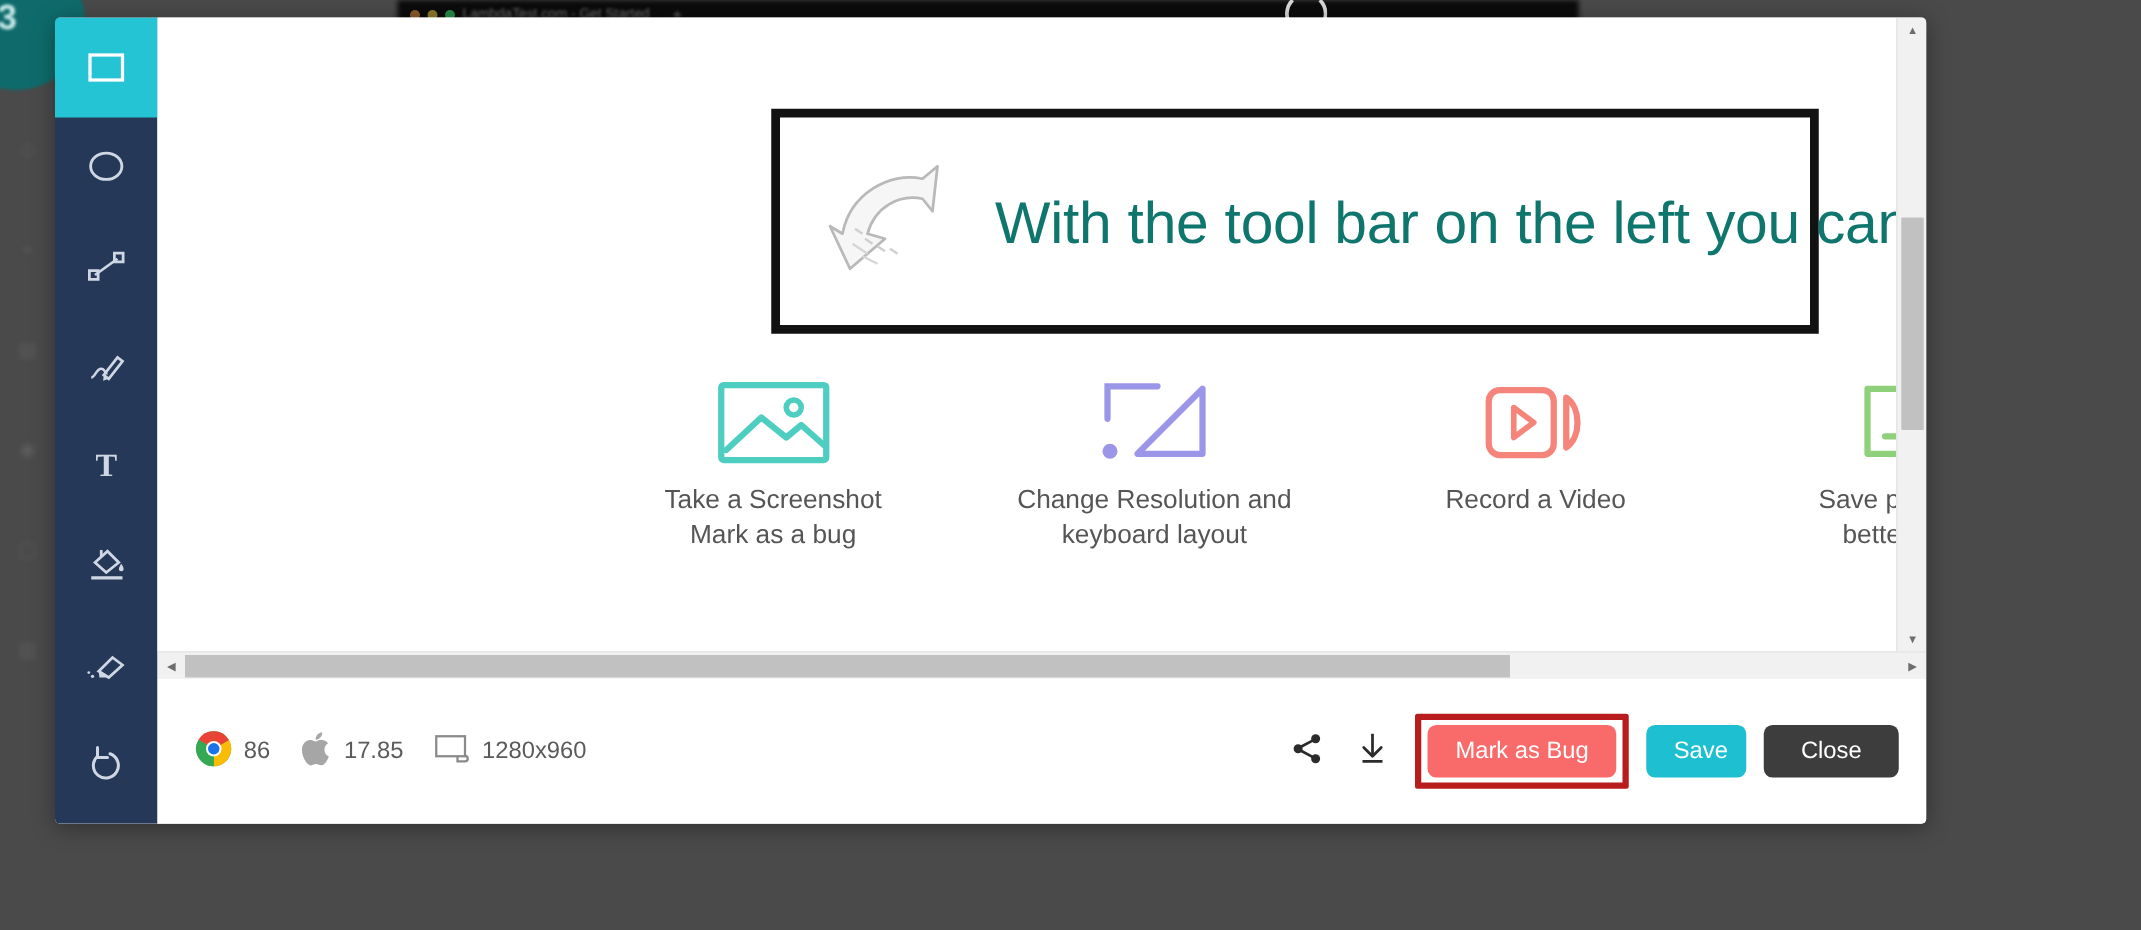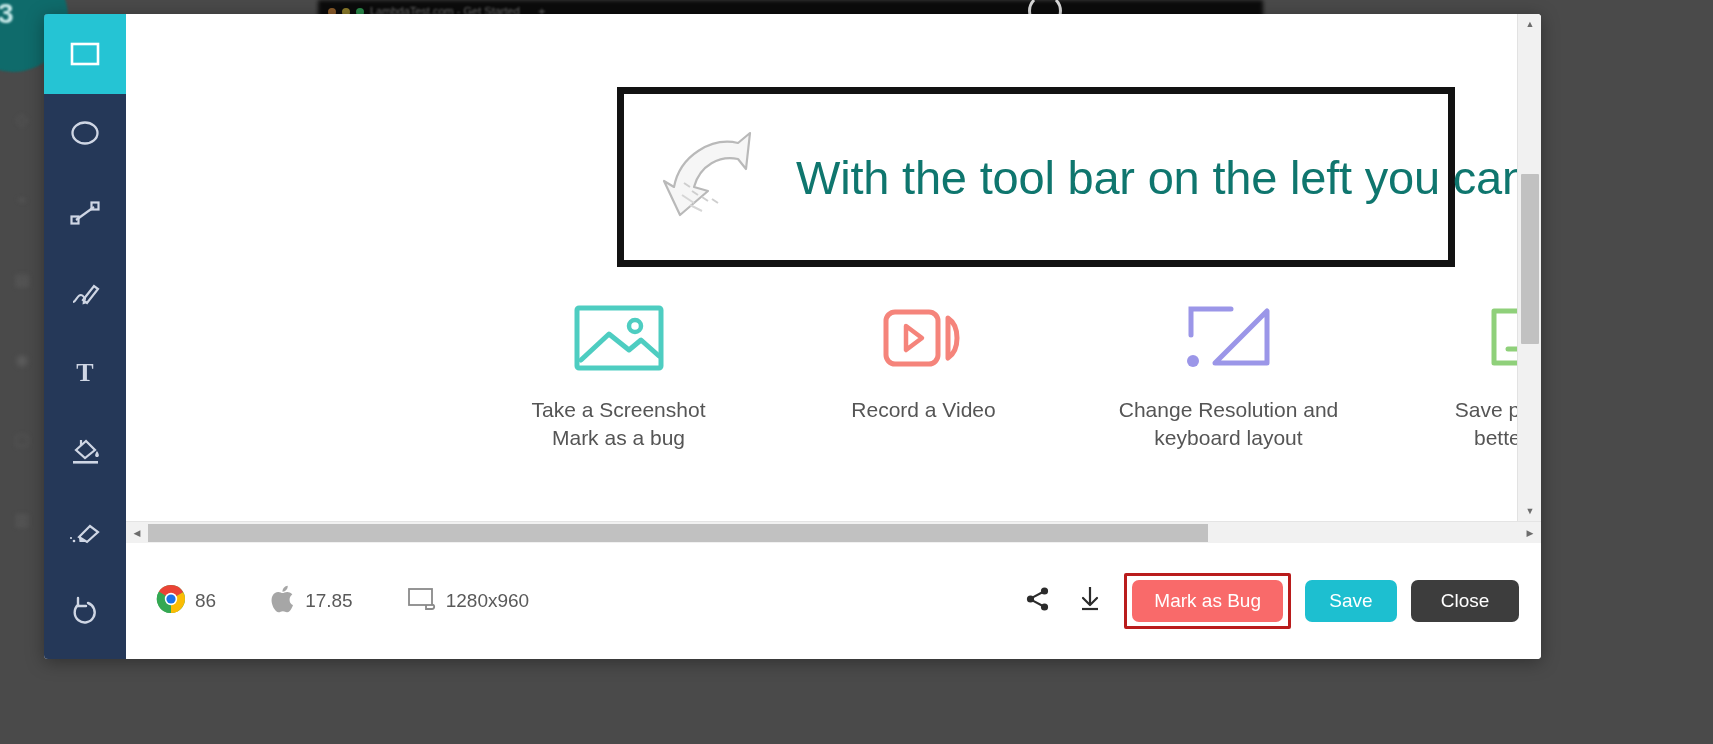--- a/index.html
+++ b/index.html
@@ -117,21 +117,21 @@
   }
 
   
   #features {
     position:absolute; left:340px; top:278px; width:1360px;
     display:flex;
   }
   .feature { width:305px; text-align:center; flex:0 0 305px; }
   .feature .ficon { height:92px; display:flex; align-items:center; justify-content:center; }
   .feature .flabel {
-    margin-top:12px; font-size:21px; color:#555; line-height:1.35;
+    margin-top:2px; font-size:21px; color:#555; line-height:1.35;
     white-space:pre-line;
   }
 
   
   #vscroll {
     width:24px; flex:0 0 24px; background:#f1f1f1;
     border-left:1px solid #e2e2e2;
     position:relative;
   }
   #vscroll .arrow-up, #vscroll .arrow-dn {
@@ -157,40 +157,40 @@
   #hthumb {
     position:absolute; left:22px; top:2px; height:18px; width:1060px;
     background:#c1c1c1;
   }
 
   
   #actionbar {
     flex:1; background:#fff; display:flex; align-items:center;
     padding:0 22px 0 30px;
   }
-  #meta { display:flex; align-items:center; gap:54px; }
+  #meta { display:flex; align-items:center; gap:24px; }
   .meta-item { display:flex; align-items:center; gap:9px; }
   .meta-item .mval { font-size:19px; color:#5a5a5a; }
 
   #actions { margin-left:auto; display:flex; align-items:center; gap:0; }
   #share-btn, #download-btn {
     width:52px; height:46px; display:flex; align-items:center; justify-content:center;
     cursor:pointer;
   }
   #markbug-hl {
-    border:3px solid #b91c1c; padding:4px 5px; margin-left:8px; margin-right:14px;
+    border:5px solid #b91c1c; padding:4px 5px; margin-left:8px; margin-right:14px;
     border-radius:2px;
   }
   .btn {
     border:none; border-radius:7px; color:#fff; font-size:19px;
     font-family:"Liberation Sans", sans-serif; cursor:pointer;
     height:42px; padding:0 22px; white-space:nowrap;
   }
   #markbug-btn { background:#f96a6a; }
-  #save-btn { background:#1dbfd0; width:92px; margin-right:14px; }
+  #save-btn { background:#1dbfd0; width:80px; margin-right:14px; }
   #close-btn { background:#3d3d3d; width:108px; }
 </style>
 </head>
 <body>
 
 <div id="bg-layer">
   <div id="bg-left-strip">
     <div id="bg-left-ghosts">
       <div>◇</div>
       <div>⌁</div>
@@ -320,39 +320,39 @@
                 <circle cx="62" cy="24" r="6" fill="none" stroke="#4ecdc1" stroke-width="4.5"></circle>
                 <path d="M8 58 L36 32 L56 48 L68 38 L86 54" fill="none" stroke="#4ecdc1" stroke-width="5" stroke-linejoin="round" stroke-linecap="round"></path>
               </svg>
             </div>
             <div class="flabel">Take a Screenshot
 Mark as a bug</div>
           </div>
 
           <div class="feature">
             <div class="ficon">
-              <svg width="92" height="72" viewBox="0 0 92 72">
-                <rect x="8" y="10" width="52" height="52" rx="9" fill="none" stroke="#f5847b" stroke-width="5"></rect>
-                <path d="M28 24 L44 36 L28 48 Z" fill="none" stroke="#f5847b" stroke-width="4.5" stroke-linejoin="round"></path>
-                <path d="M70 16 C82 24 82 48 70 56 Z" fill="none" stroke="#f5847b" stroke-width="5" stroke-linejoin="round"></path>
-              </svg>
-            </div>
-            <div class="flabel">Record a Video</div>
-          </div>
-
-          <div class="feature">
-            <div class="ficon">
               <svg width="96" height="74" viewBox="0 0 96 74">
                 <path d="M10 34 L10 8 L50 8" fill="none" stroke="#9b96e8" stroke-width="5" stroke-linecap="round"></path>
                 <path d="M86 10 L86 62 L34 62 Z" fill="none" stroke="#9b96e8" stroke-width="5" stroke-linejoin="round" stroke-linecap="round"></path>
                 <circle cx="12" cy="60" r="6" fill="#9b96e8"></circle>
               </svg>
             </div>
             <div class="flabel">Change Resolution and
 keyboard layout</div>
+          </div>
+
+          <div class="feature">
+            <div class="ficon">
+              <svg width="92" height="72" viewBox="0 0 92 72">
+                <rect x="8" y="10" width="52" height="52" rx="9" fill="none" stroke="#f5847b" stroke-width="5"></rect>
+                <path d="M28 24 L44 36 L28 48 Z" fill="none" stroke="#f5847b" stroke-width="4.5" stroke-linejoin="round"></path>
+                <path d="M70 16 C82 24 82 48 70 56 Z" fill="none" stroke="#f5847b" stroke-width="5" stroke-linejoin="round"></path>
+              </svg>
+            </div>
+            <div class="flabel">Record a Video</div>
           </div>
 
           <div class="feature">
             <div class="ficon">
               <svg width="96" height="70" viewBox="0 0 96 70">
                 <path d="M8 8 L8 60 L78 60 C84 60 88 56 88 50 L88 22 L50 22 L44 8 Z" fill="none" stroke="#8fd07a" stroke-width="5" stroke-linejoin="round"></path>
                 <line x1="22" y1="46" x2="44" y2="46" stroke="#8fd07a" stroke-width="5" stroke-linecap="round"></line>
               </svg>
             </div>
             <div class="flabel">Save projects for

